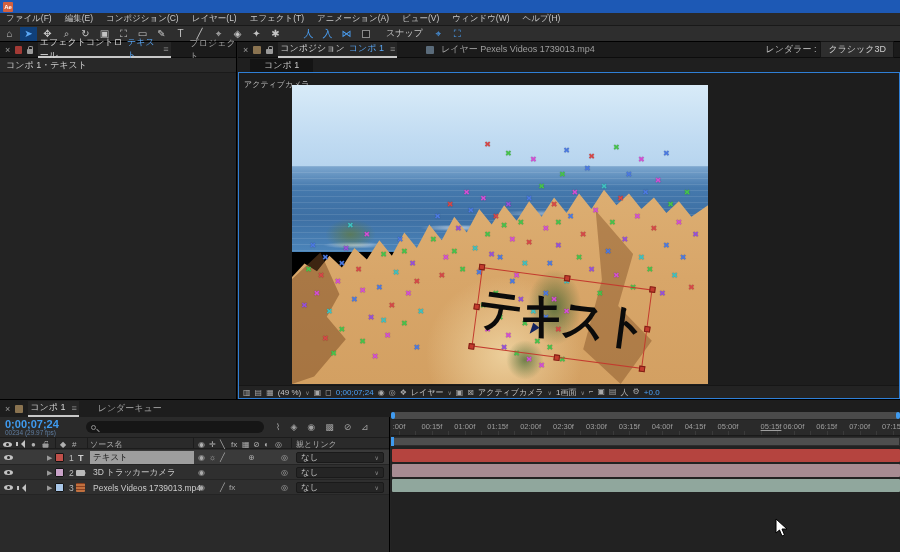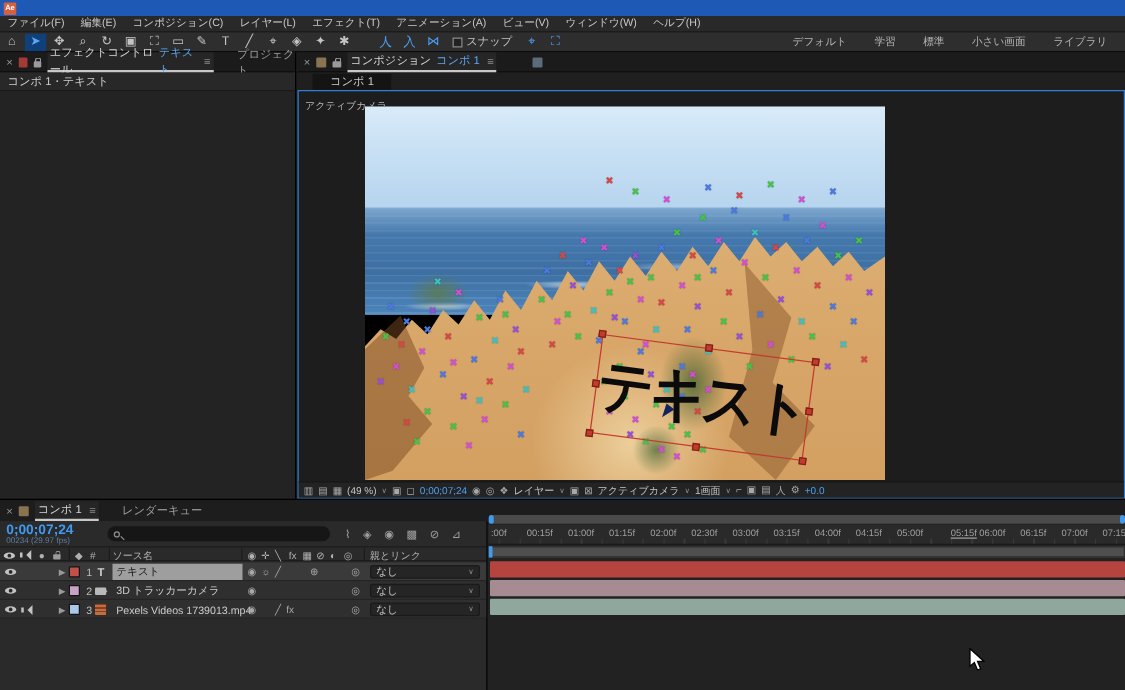--- a/index.html
+++ b/index.html
@@ -19,21 +19,21 @@
     display:flex; align-items:center; gap:13px; padding-left:6px; border-bottom:1px solid #191919; }
   .menu-item { color:#c9c9c9; font-size:8.5px; cursor:default; }
 
   
   #toolbar { position:absolute; left:0; top:26px; width:900px; height:16px; background:#2e2e2e;
     display:flex; align-items:center; border-bottom:1px solid #000; }
   .tool { width:17px; height:14px; display:inline-flex; align-items:center; justify-content:center;
     color:#c4c4c4; font-size:10px; margin:0 1px; }
   .tool.active { background:#10407a; color:#5aa7f5; }
   .tool.blue { color:#4ba0f5; }
-  #snap-box { display:flex; align-items:center; gap:3px; margin:0 6px; color:#c4c4c4; }
+  #snap-box { display:flex; align-items:center; gap:16px; margin:0 6px; color:#c4c4c4; }
   #snap-check { width:8px; height:8px; border:1px solid #8a8a8a; background:#222; }
   #workspaces { margin-left:auto; display:flex; gap:22px; padding-right:14px; }
   .workspace { color:#b5b5b5; font-size:8.5px; }
 
   
   #main { position:absolute; left:0; top:42px; width:900px; height:357px; }
 
   
   #panel-left { position:absolute; left:0; top:0; width:237px; height:357px; background:#232323; border-right:1px solid #000; }
   .tabbar { position:absolute; left:0; top:0; right:0; height:16px; background:#1b1b1b;
@@ -218,27 +218,20 @@
       <span class="tool blue">⋈</span>
     </span>
   <span id="snap-box">
     <span id="snap-check"></span>
     <span>スナップ</span>
   </span>
   <span id="extra-tools" style="display:flex;align-items:center;">
       <span class="tool blue">⌖</span>
       <span class="tool blue">⛶</span>
     </span>
-  <span id="workspaces">
-      <span class="workspace">デフォルト</span>
-      <span class="workspace">学習</span>
-      <span class="workspace">標準</span>
-      <span class="workspace">小さい画面</span>
-      <span class="workspace">ライブラリ</span>
-    </span>
 </div>
 
 <div id="main">
 
   <div id="panel-left">
     <div class="tabbar">
       <span class="tab-close">×</span>
       <span class="tab-chip" id="fx-chip" style="background: rgb(163, 58, 53);"></span>
       <span class="lock"></span>
       <span class="tab-active">
@@ -256,21 +249,26 @@
     <div class="tabbar">
       <span class="tab-close">×</span>
       <span class="tab-chip" id="comp-chip" style="background: rgb(138, 115, 80);"></span>
       <span class="lock"></span>
       <span class="tab-active">
         <span class="tab-label">コンポジション</span>
         <span class="tab-target">コンポ 1</span>
         <span class="tab-menu">≡</span>
       </span>
       <span class="tab-chip" style="background:#5a6b7a;margin-left:24px;"></span>
+      <span class="tab-plain" style="margin-left:2px;">レイヤー Pexels Videos 1739013.mp4</span>
       <span class="tab-plain" style="margin-left:40px;margin-top:48px;">フッテージ (なし)</span>
+      <span id="comp-renderer">
+        <span>レンダラー :</span>
+        <span id="renderer-btn">クラシック3D</span>
+      </span>
     </div>
     <div id="comp-subrow">
       <span id="comp-subtab">コンポ 1</span>
     </div>
 
     <div id="comp-body">
       <span id="camera-label">アクティブカメラ</span>
 
       <div id="frame">
         <div id="sky"></div>

